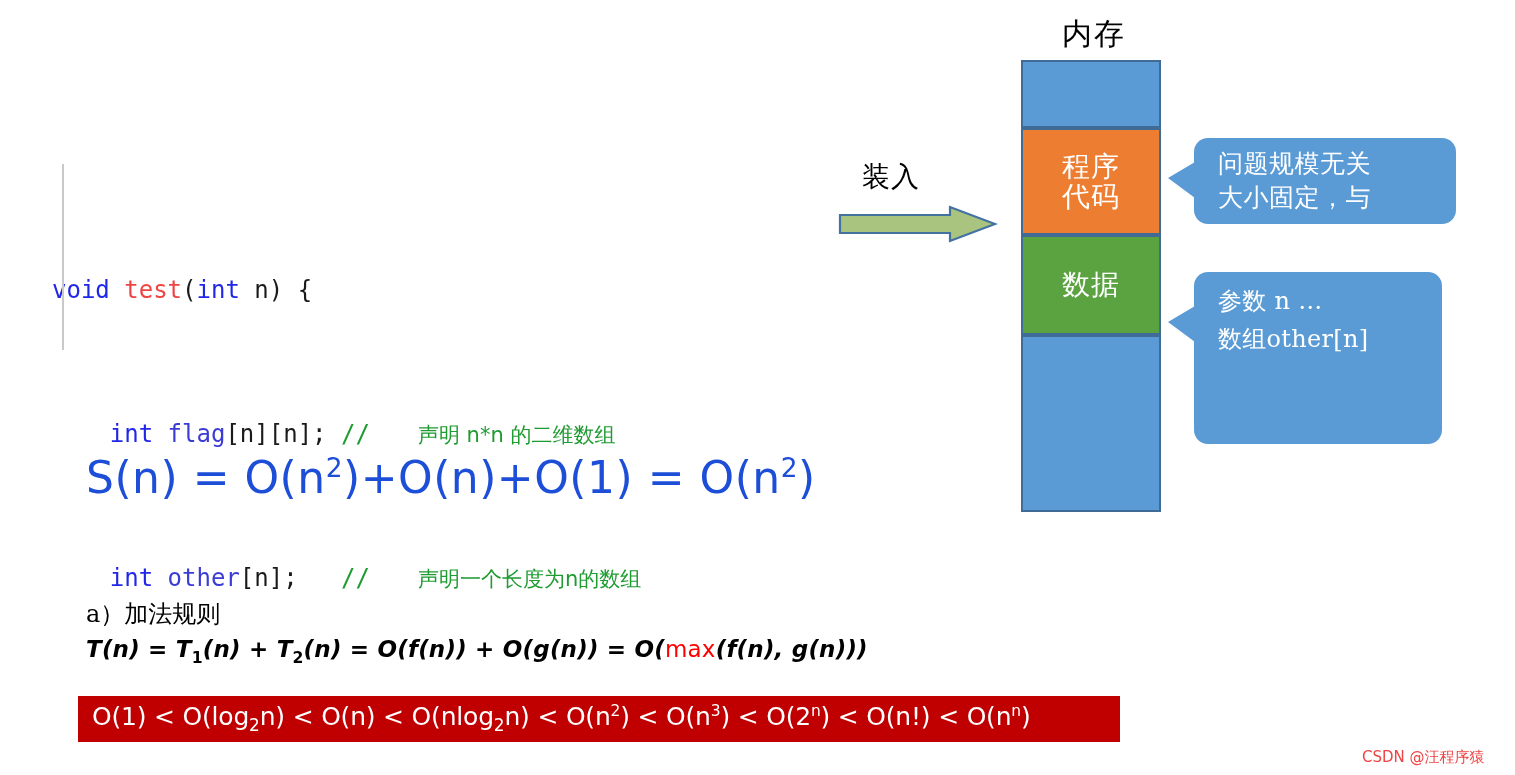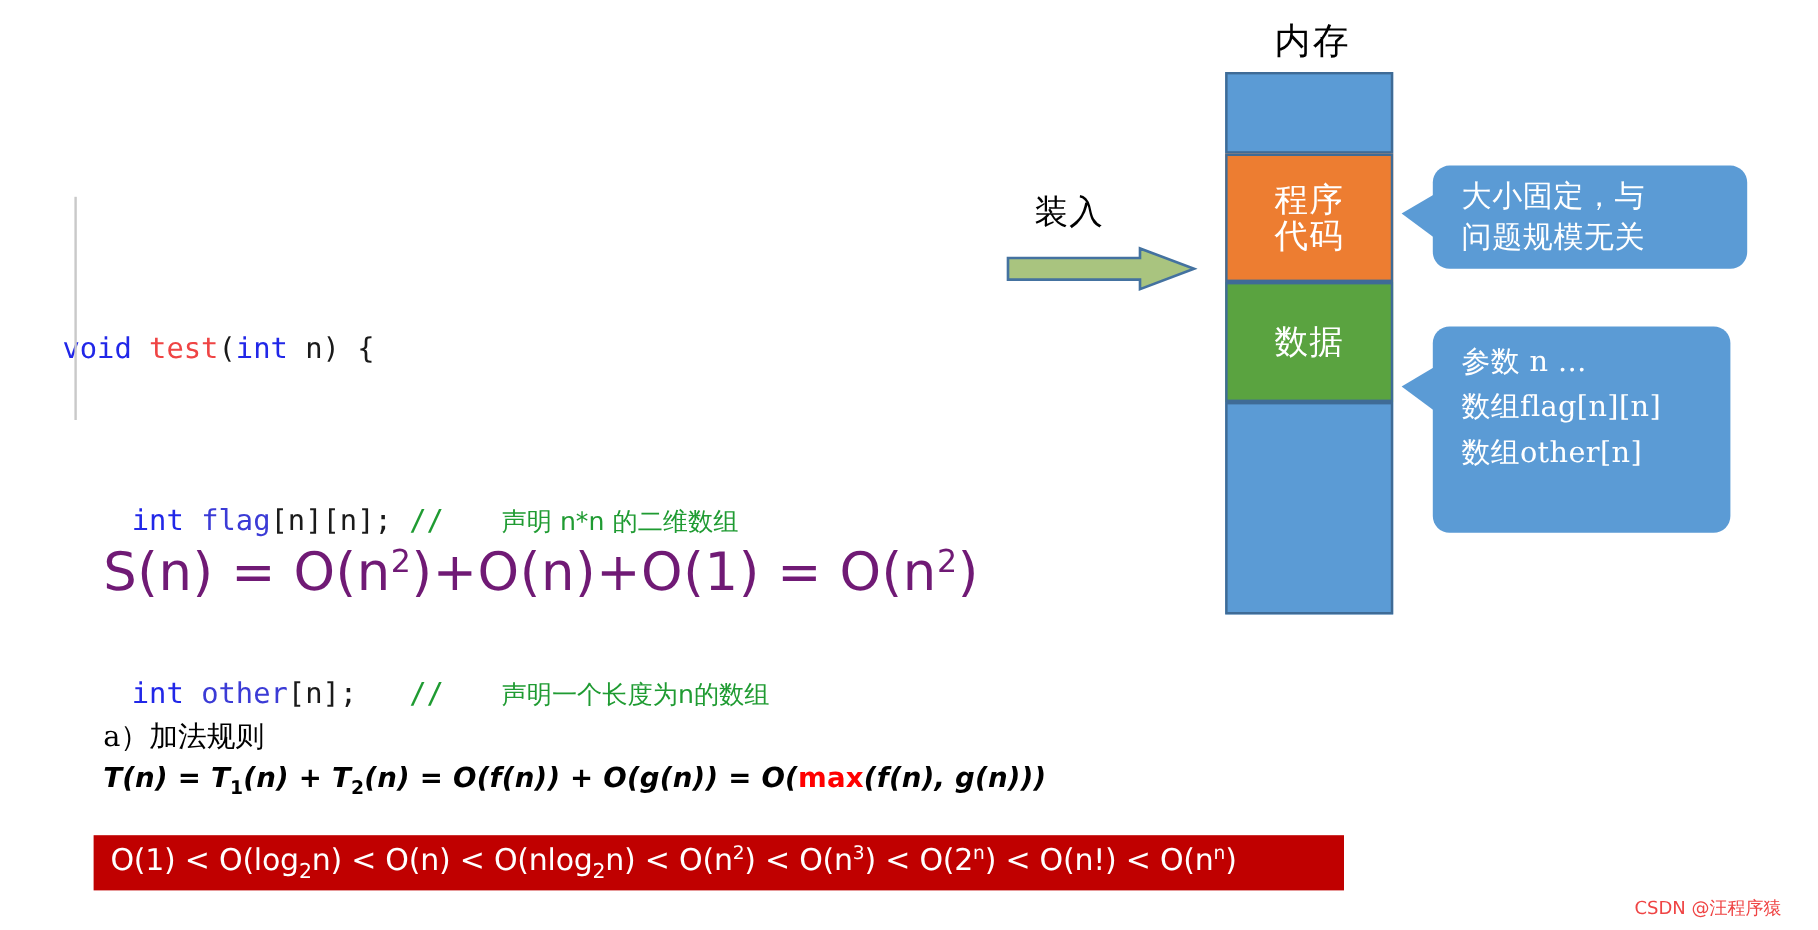--- a/index.html
+++ b/index.html
@@ -146,21 +146,21 @@
   #callout-data .tail { top: 34px; }
   .cl-line { display: block; white-space: pre; }
 
   
   #space-formula {
     position: absolute;
     left: 86px;
     top: 452px;
     font-family: "DejaVu Sans", sans-serif;
     font-size: 44px;
-    color: #701a75;
+    color: #1d4ed8;
     letter-spacing: 0.5px;
     white-space: nowrap;
   }
   #space-formula sup { font-size: 0.6em; vertical-align: super; }
 
   
   #rule-title {
     position: absolute;
     left: 86px;
     top: 598px;
@@ -174,21 +174,21 @@
     top: 636px;
     font-family: "DejaVu Sans", sans-serif;
     font-style: italic;
     font-weight: bold;
     font-size: 23px;
     color: #000000;
     white-space: nowrap;
     letter-spacing: 0.2px;
   }
   #rule-formula sub { font-size: 0.68em; font-style: normal; }
-  #rule-formula .red-max { color: #ff0000; font-style: normal; font-weight: bold; }
+  #rule-formula .red-max { color: #ff0000; font-style: normal; font-weight: normal; }
 
   
   #complexity-banner {
     position: absolute;
     left: 78px;
     top: 696px;
     width: 1042px;
     height: 46px;
     background: #c00000;
     display: flex;
@@ -250,28 +250,27 @@
     </div>
   </div>
   <div class="mem-seg" id="mem-seg-data">
     <div>数据</div>
   </div>
   <div class="mem-seg" id="mem-seg-bottom"></div>
 </div>
 
 <div class="callout" id="callout-code">
   <div class="tail"></div>
+  <span class="cl-line">问题规模无关</span>
   <span class="cl-line">大小固定，与</span>
-  <span class="cl-line">问题规模无关</span>
 </div>
 
 <div class="callout" id="callout-data">
   <div class="tail"></div>
   <span class="cl-line">参数 n …</span>
-  <span class="cl-line">数组flag[n][n]</span>
   <span class="cl-line">数组other[n]</span>
 </div>
 
 <div id="space-formula"><span>S(n) = O(n</span><sup>2</sup><span>)+O(n)+O(1) = O(n</span><sup>2</sup><span>)</span></div>
 
 <div id="rule-title">a）加法规则</div>
 <div id="rule-formula"><span>T(n) = T</span><sub>1</sub><span>(n) + T</span><sub>2</sub><span>(n) = O(f(n)) + O(g(n)) = O(</span><span class="red-max">max</span><span>(f(n), g(n)))</span></div>
 
 <div id="complexity-banner">
   <div id="complexity-text"><span>O(1) &lt; O(log</span><sub>2</sub><span>n) &lt; O(n) &lt; O(nlog</span><sub>2</sub><span>n) &lt; O(n</span><sup>2</sup><span>) &lt; O(n</span><sup>3</sup><span>) &lt; O(2</span><sup>n</sup><span>) &lt; O(n!) &lt; O(n</span><sup>n</sup><span>)</span></div>

